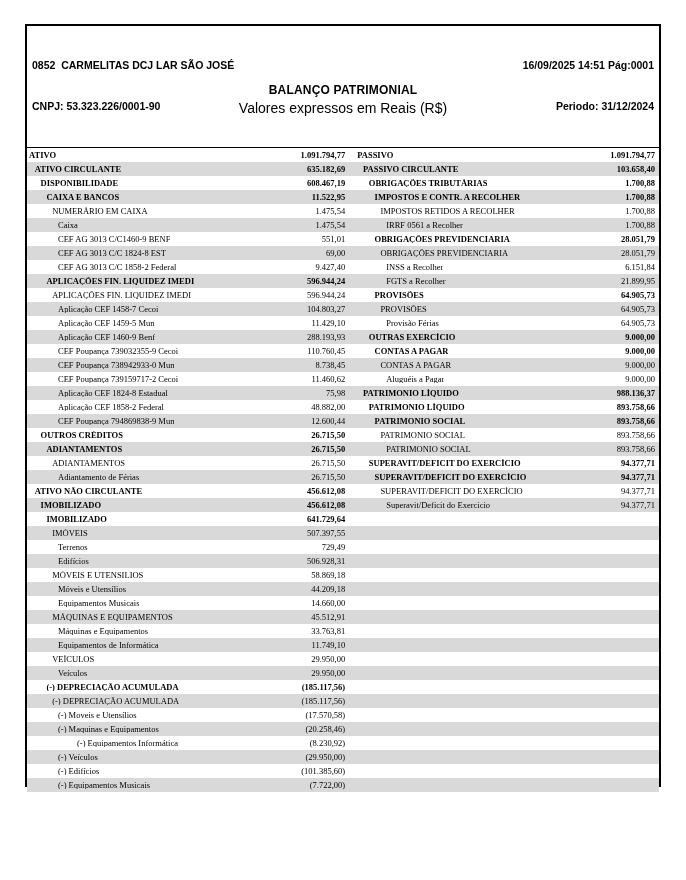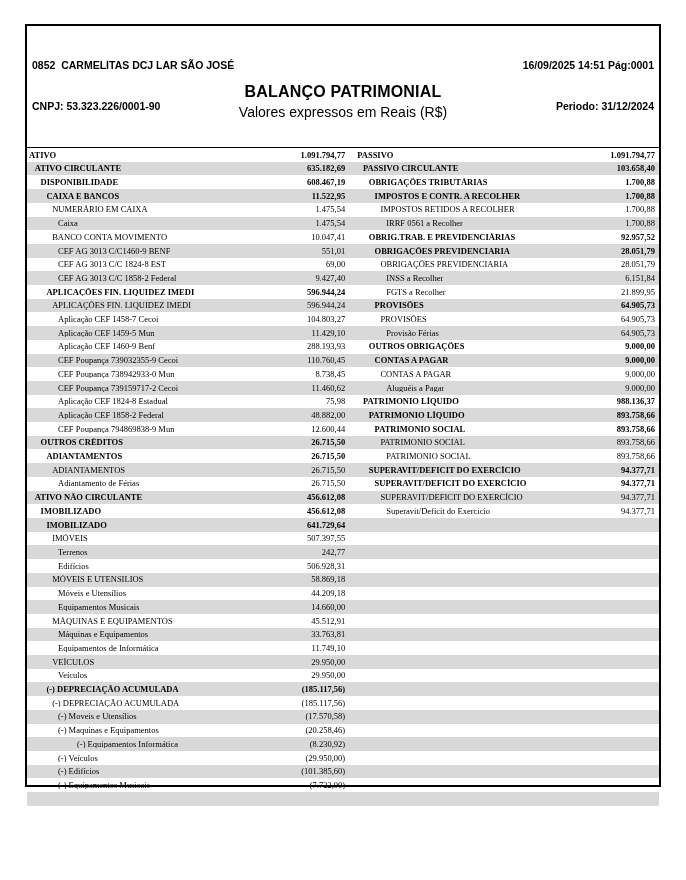--- a/index.html
+++ b/index.html
@@ -13,21 +13,21 @@
     border:2px solid var(--border,#000);
   }
   
   .doc-header {
     position:relative; height:122px; border-bottom:1px solid var(--border,#000);
     font-family:"Liberation Sans","DejaVu Sans",sans-serif;
   }
   .hdr-left  { position:absolute; top:6px; left:5px;  font-weight:bold; font-size:10.5px; line-height:1.3; white-space:pre; }
   .hdr-right { position:absolute; top:6px; right:5px; font-weight:bold; font-size:10.5px; line-height:1.3; text-align:right; white-space:pre; }
   .hdr-title-block { position:absolute; top:57px; left:0; right:0; text-align:center; }
-  .report-title    { font-weight:bold; font-size:16px; letter-spacing:.2px; }
+  .report-title    { font-weight:bold; font-size:12px; letter-spacing:.2px; }
   .report-subtitle { font-size:14px; margin-top:3px; }
   
   .balance-table { height:658px; display:flex; flex-direction:column; }
   .t-row { flex:1 1 0; display:flex; align-items:center; font-size:8.5px; line-height:1; }
   .t-row:nth-child(even) { background:var(--stripe,#d9d9d9); }
   .half { display:flex; justify-content:space-between; align-items:center; height:100%; min-width:0; }
   .half.left  { width:51.3%; }
   .half.right { width:48.7%; }
   .lbl { white-space:nowrap; overflow:hidden; }
   .val { white-space:nowrap; padding-right:6px; }
@@ -111,30 +111,20 @@
             <span class="lbl" style="padding-left: 31px;">Caixa</span>
             <span class="val">1.475,54</span>
           </div>
           <div class="half right">
             <span class="lbl" style="padding-left: 35px;">IRRF 0561 a Recolher</span>
             <span class="val">1.700,88</span>
           </div>
         </div>
         <div class="t-row">
           <div class="half left">
-            <span class="lbl" style="padding-left: 25.2px;">BANCO CONTA MOVIMENTO</span>
-            <span class="val">10.047,41</span>
-          </div>
-          <div class="half right">
-            <span class="lbl b" style="padding-left: 17.6px;">OBRIG.TRAB. E PREVIDENCIÁRIAS</span>
-            <span class="val b">92.957,52</span>
-          </div>
-        </div>
-        <div class="t-row">
-          <div class="half left">
             <span class="lbl" style="padding-left: 31px;">CEF AG 3013 C/C1460-9 BENF</span>
             <span class="val">551,01</span>
           </div>
           <div class="half right">
             <span class="lbl b" style="padding-left: 23.4px;">OBRIGAÇÕES PREVIDENCIARIA</span>
             <span class="val b">28.051,79</span>
           </div>
         </div>
         <div class="t-row">
           <div class="half left">
@@ -195,21 +185,21 @@
             <span class="lbl" style="padding-left: 35px;">Provisão Férias</span>
             <span class="val">64.905,73</span>
           </div>
         </div>
         <div class="t-row">
           <div class="half left">
             <span class="lbl" style="padding-left: 31px;">Aplicação CEF 1460-9 Benf</span>
             <span class="val">288.193,93</span>
           </div>
           <div class="half right">
-            <span class="lbl b" style="padding-left: 17.6px;">OUTROS OBRIGAÇÕES</span>
+            <span class="lbl b" style="padding-left: 17.6px;">OUTRAS EXERCÍCIO</span>
             <span class="val b">9.000,00</span>
           </div>
         </div>
         <div class="t-row">
           <div class="half left">
             <span class="lbl" style="padding-left: 31px;">CEF Poupança 739032355-9 Cecoi</span>
             <span class="val">110.760,45</span>
           </div>
           <div class="half right">
             <span class="lbl b" style="padding-left: 23.4px;">CONTAS A PAGAR</span>
@@ -336,21 +326,21 @@
         <div class="t-row">
           <div class="half left">
             <span class="lbl" style="padding-left: 25.2px;">IMÓVEIS</span>
             <span class="val">507.397,55</span>
           </div>
           <div class="half right"></div>
         </div>
         <div class="t-row">
           <div class="half left">
             <span class="lbl" style="padding-left: 31px;">Terrenos</span>
-            <span class="val">242,77</span>
+            <span class="val">729,49</span>
           </div>
           <div class="half right"></div>
         </div>
         <div class="t-row">
           <div class="half left">
             <span class="lbl" style="padding-left: 31px;">Edifícios</span>
             <span class="val">506.928,31</span>
           </div>
           <div class="half right"></div>
         </div>

